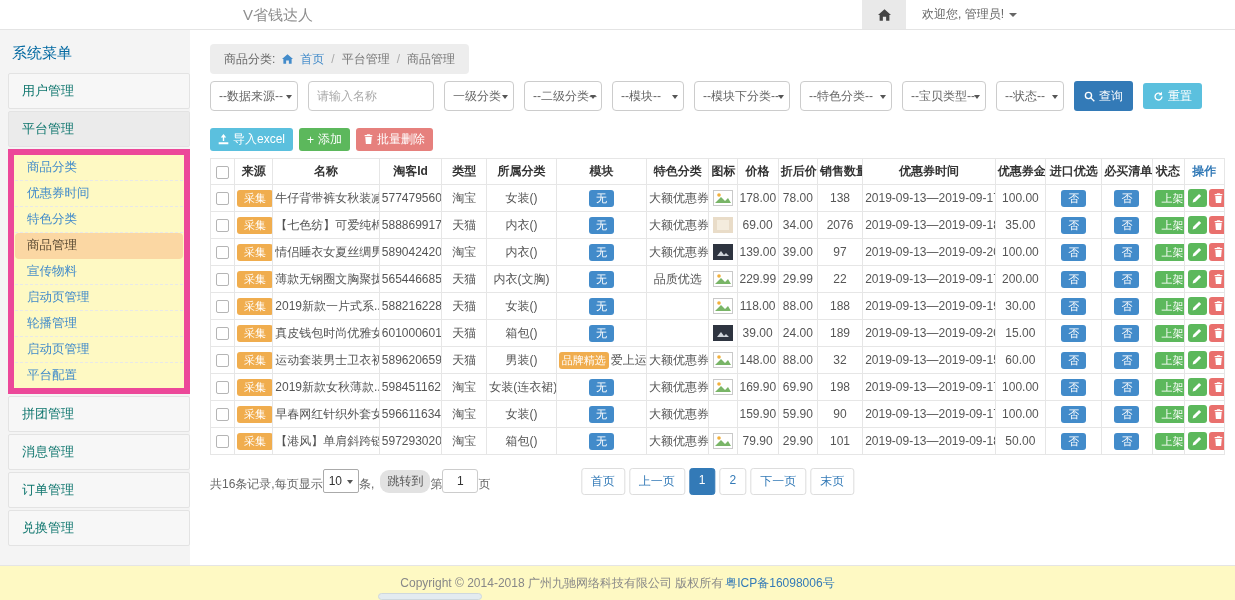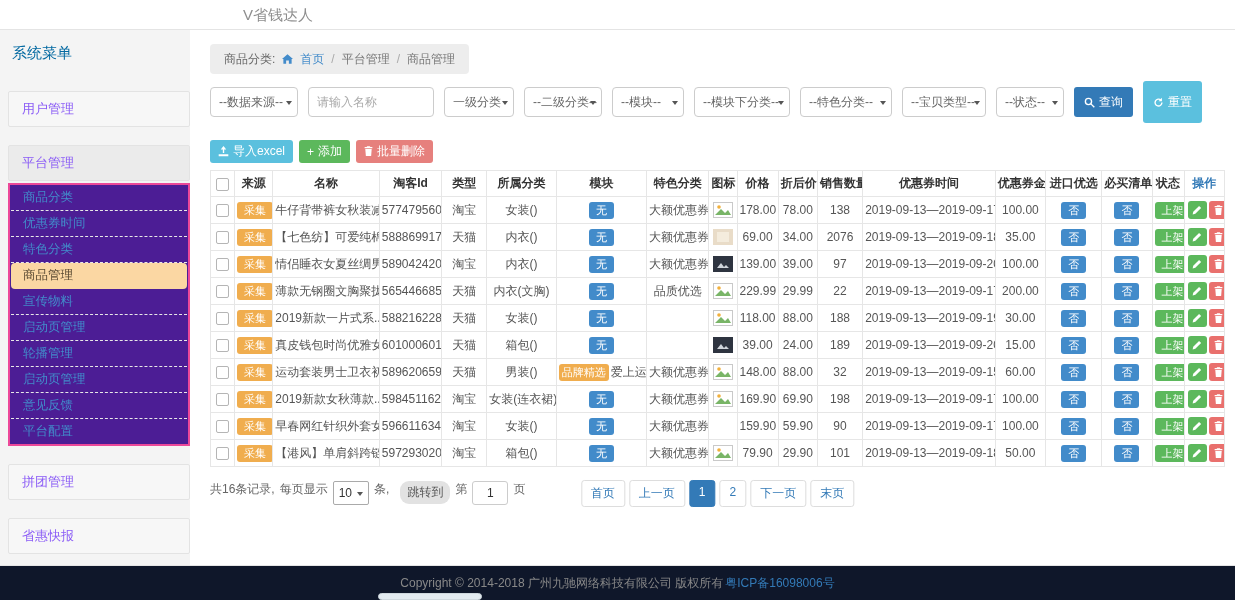--- a/index.html
+++ b/index.html
@@ -12,23 +12,23 @@
   .app-title { position:absolute; left:243px; top:0; line-height:29px; font-size:15px; color:#8e8e8e; }
   .topbar-right { position:absolute; left:862px; right:0; top:0; height:29px; display:flex; align-items:center; background:#fff; }
   .home-btn { width:44px; height:29px; background:#e9e9e9; display:flex; align-items:center; justify-content:center; cursor:pointer; }
   .welcome { margin-left:16px; font-size:12px; color:#666; display:flex; align-items:center; gap:5px; cursor:pointer; }
   .caret-down { width:0; height:0; border:4px solid transparent; border-top:4px solid #666; margin-top:4px; }
 
   
   .middle { flex:1 1 auto; display:flex; overflow:hidden; }
   .sidebar-col { flex:0 0 190px; background:#f4f4f4; padding:6px 0 0 8px; overflow:hidden; }
   .side-title { color:#0369a1; font-size:15px; font-weight:normal; padding:8px 6px 10px 4px; }
-  .side-group { background:#f7f7f7; border:1px solid #e3e3e3; border-radius:2px; padding:8px 13px; font-size:13px; color:#8b5cf6; margin-bottom:2px; cursor:pointer;margin-top:18px; }
+  .side-group { background:#f7f7f7; border:1px solid #e3e3e3; border-radius:2px; padding:8px 13px; font-size:13px; color:#0f766e; margin-bottom:2px; cursor:pointer; }
   .side-group.active { background:#ebebeb; }
-  .submenu { background:#4c1d95; border:2px solid #ec4899; margin-bottom:2px; padding:0 1px; }
+  .submenu { background:#fef9c3; border:6px solid #ec4899; margin-bottom:2px; padding:0 1px; }
   .submenu-item { display:block; padding:5px 12px; line-height:15px; font-size:12.5px; color:#428bca; border-bottom:1px dashed #e8e8e8; cursor:pointer; }
   .submenu-item:last-child { border-bottom:none; }
   .submenu-item.active { background:#fbd7a3; color:#5a4a33; border-radius:4px; border-bottom-color:transparent; }
 
   .main { flex:1 1 auto; background:#fff; padding:14px 10px 0 20px; overflow:hidden; }
 
   
   .breadcrumb { display:inline-flex; align-items:center; gap:7px; background:#ededed; border-radius:4px; padding:0 14px; height:30px; font-size:12px; color:#666; }
   .crumb-link { color:#428bca; cursor:pointer; }
   .crumb-sep { color:#aaa; }
@@ -40,21 +40,21 @@
   .sel .arr { position:absolute; right:5px; top:13px; width:0; height:0; border:3.5px solid transparent; border-top:4.5px solid #555; }
   .txt-input { height:30px; border:1px solid #ccc; border-radius:4px; padding:0 8px; font-size:12px; color:#555; }
   .txt-input::placeholder { color:#aaa; }
   .ctl:nth-child(1){width:88px}.ctl:nth-child(2){width:126px}.ctl:nth-child(3){width:70px}
   .ctl:nth-child(4){width:78px}.ctl:nth-child(5){width:72px}.ctl:nth-child(6){width:96px}
   .ctl:nth-child(7){width:92px}.ctl:nth-child(8){width:84px}.ctl:nth-child(9){width:68px}
   .filter-controls { display:flex; align-items:center; gap:10px; }
 
   .btn { border:none; border-radius:3px; color:#fff; font-size:12px; display:inline-flex; align-items:center; gap:4px; cursor:pointer; font-family:inherit; }
   .btn-primary { background:#337ab7; height:30px; padding:0 10px; }
-  .btn-info { background:#5bc0de; height:42px; padding:0 10px; }
+  .btn-info { background:#5bc0de; height:26px; padding:0 10px; }
   .btn-sm { height:23px; padding:0 8px; }
   .btn-import { background:#5bc0de; }
   .btn-add { background:#5cb85c; }
   .btn-batch { background:#e6807d; }
 
   .toolbar { display:flex; gap:6px; margin-top:17px; }
 
   
   table { margin-top:7px; width:100%; border-collapse:collapse; table-layout:fixed; font-size:12px; color:#555; }
   th,td { border:1px solid #e6e6e6; text-align:center; padding:4px 2px; height:27px; overflow:hidden; white-space:nowrap; }
@@ -66,64 +66,73 @@
   .bdg-blue { background:#428bca; }
   .bdg-green { background:#5cb85c; }
   .bdg-tight { padding:2px 3px; margin-right:2px; }
   .op-btn { display:inline-flex; width:19px; height:18px; border-radius:3px; align-items:center; justify-content:center; margin:0 1px; cursor:pointer; border:none; vertical-align:middle; }
   .op-edit { background:#5cb85c; }
   .op-del { background:#e9706d; }
   .thumb { display:inline-block; vertical-align:middle; line-height:0; }
 
   
   .pager-row { position:relative; display:flex; align-items:center; margin-top:11px; font-size:12px; color:#666; height:30px; }
-  .pager-left { display:flex; align-items:flex-start; gap:5px; }
+  .pager-left { display:flex; align-items:flex-end; }
   .mini-select { border:1px solid #aaa; border-radius:2px; height:24px; display:inline-flex; align-items:center; padding:0 5px; gap:5px; background:#fff; color:#333; cursor:pointer; }
   .mini-arr { width:0; height:0; border:3.5px solid transparent; border-top:4.5px solid #555; margin-top:4px; }
   .jump-chip { background:#e2e2e2; border-radius:9px; padding:3px 7px; color:#555; cursor:pointer; margin-left:6px; }
   .page-input { width:36px; height:24px; border:1px solid #ccc; border-radius:3px; text-align:center; font-size:12px; color:#333; }
   .page-links { position:absolute; left:50%; transform:translateX(-50%); display:flex; gap:4px; }
   .pg { border:1px solid #ddd; background:#fff; color:#337ab7; border-radius:3px; padding:4px 9px; cursor:pointer; font-size:12px; }
   .pg.active { background:#337ab7; color:#fff; border-color:#337ab7; }
 
   
-  .footer { flex:0 0 35px; background:#0f172a; border-top:1px solid #e5e5e5; display:flex; align-items:center; justify-content:center; font-size:12px; color:#888; position:relative; gap:2px; }
+  .footer { flex:0 0 35px; background:#fef9c3; border-top:1px solid #e5e5e5; display:flex; align-items:center; justify-content:center; font-size:12px; color:#888; position:relative; gap:2px; }
   .icp-link { color:#337ab7; cursor:pointer; }
   .hscroll-thumb { position:absolute; bottom:0; left:378px; width:104px; height:7px; background:#e3ebf0; border:1px solid #cfd8dd; border-radius:4px; }
 </style>
 </head>
 <body>
 
 <div class="app">
 
   <header class="topbar">
     <div class="app-title">V省钱达人</div>
+    <div class="topbar-right">
+      <div class="home-btn">
+        <svg width="13" height="12" viewBox="0 0 16 14">
+            <path fill="#444" d="M8 0l8 7h-2v7h-4V9H6v5H2V7H0z"></path>
+          </svg>
+      </div>
+      <div class="welcome">
+        <span>欢迎您, 管理员!</span>
+        <span class="caret-down"></span>
+      </div>
+    </div>
   </header>
 
   <div class="middle">
 
     <aside class="sidebar-col">
       <div class="side-title">系统菜单</div>
       <nav>
           <div class="side-group">用户管理</div>
           <div class="side-group active">平台管理</div>
           <div class="submenu">
             <a class="submenu-item">商品分类</a>
             <a class="submenu-item">优惠券时间</a>
             <a class="submenu-item">特色分类</a>
             <a class="submenu-item active">商品管理</a>
             <a class="submenu-item">宣传物料</a>
             <a class="submenu-item">启动页管理</a>
             <a class="submenu-item">轮播管理</a>
             <a class="submenu-item">启动页管理</a>
-            <a class="submenu-item">意见反馈</a>
             <a class="submenu-item">平台配置</a>
           </div>
           <div class="side-group">拼团管理</div>
-          <div class="side-group">省惠快报</div>
           <div class="side-group">消息管理</div>
           <div class="side-group">订单管理</div>
           <div class="side-group">兑换管理</div>
         </nav>
     </aside>
 
     <main class="main">
 
       <div class="breadcrumb">
         <span>商品分类:</span>

